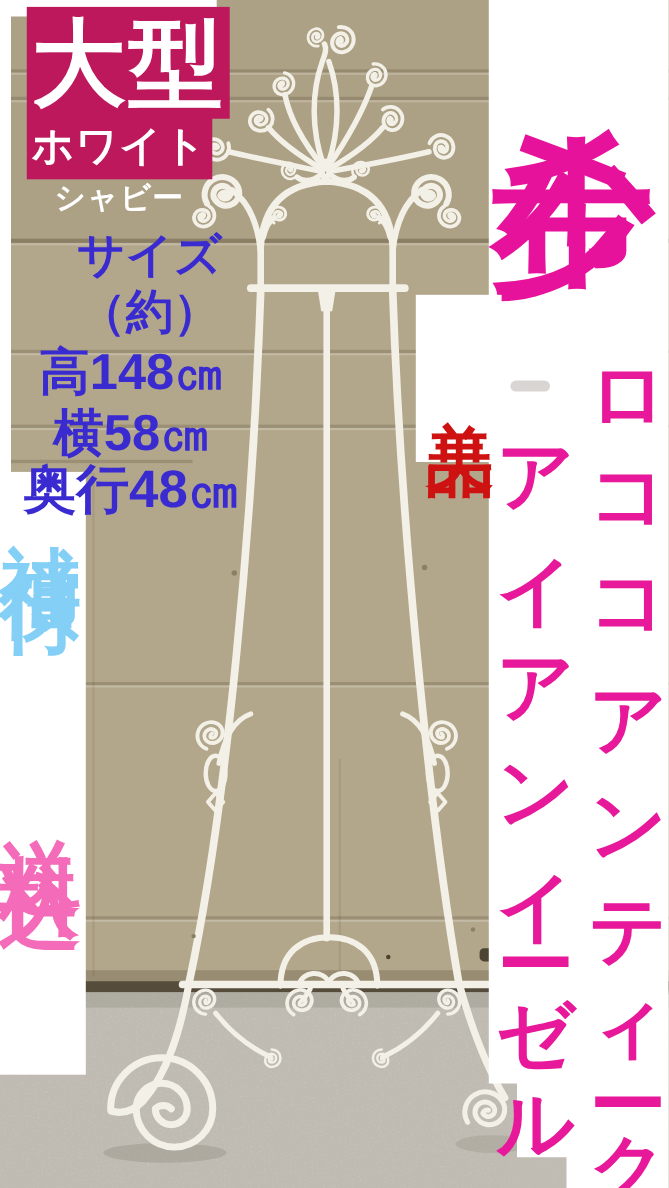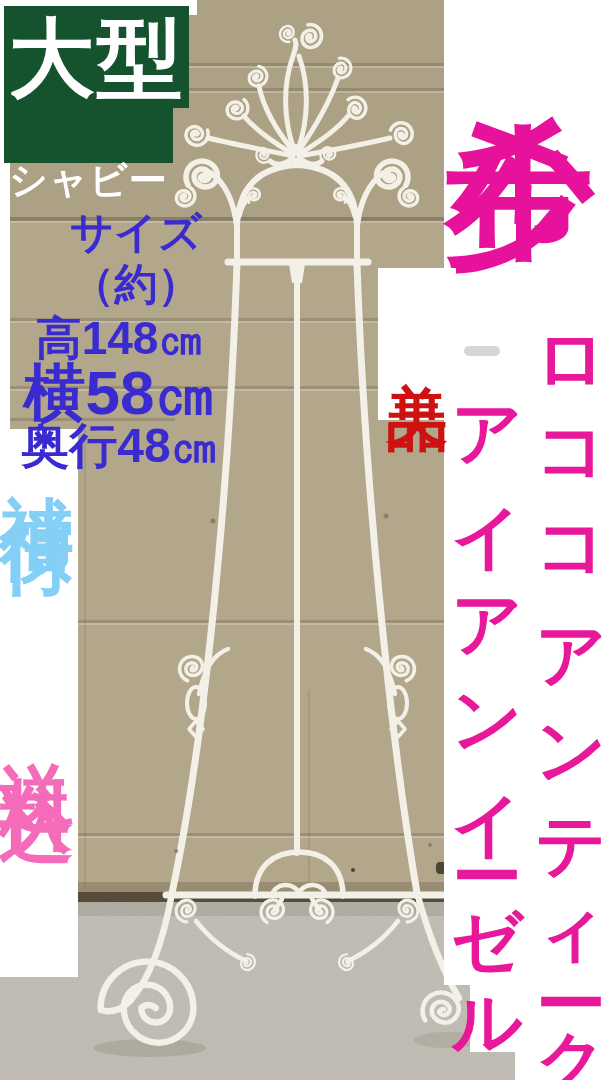--- a/index.html
+++ b/index.html
@@ -24,34 +24,34 @@
   .col-inner{left:452px;top:360px;width:72px;font-size:70px;letter-spacing:16px;color:#e7189a;line-height:72px;}
 
   
   .card-top{left:0;top:0;width:197px;height:15px;background:#fff;z-index:1;}
   .sliver{left:0;top:0;width:10px;height:430px;background:#fff;z-index:1;}
   .strip-left{left:0;top:429px;width:78px;height:548px;background:#fff;z-index:1;}
   .lv-top{left:0;top:434px;width:76px;font-size:74px;letter-spacing:16px;color:#84cff6;line-height:78px;}
   .lv-bottom{left:0;top:702px;width:76px;font-size:75px;letter-spacing:14px;color:#f46cb9;line-height:79px;}
 
   
-  .pinkbox{left:4px;top:6px;width:185px;height:157px;background:#14532d;z-index:2;
+  .pinkbox{left:24px;top:6px;width:185px;height:157px;background:#be185d;z-index:2;
     clip-path:polygon(0 0,185px 0,185px 102px,169px 102px,169px 198px,0 198px);}
   .pb-title{position:absolute;left:0;top:2px;width:185px;text-align:center;color:#fff;
     font-size:86px;font-weight:900;letter-spacing:2px;line-height:100px;}
   .pb-l2{position:absolute;left:0;top:104px;width:169px;text-align:center;color:#fff;
     font-size:38px;font-weight:900;line-height:46px;letter-spacing:1px;}
   .pb-l3{position:absolute;left:0;top:151px;width:169px;text-align:center;color:#fff;
-    font-size:38px;font-weight:900;line-height:46px;letter-spacing:1px;}
+    font-size:28px;font-weight:900;line-height:46px;letter-spacing:1px;}
 
   
   .sizeblock{left:0;top:206px;width:240px;z-index:2;color:#3a2bd1;font-weight:900;text-align:center;}
   .sz1{font-size:43px;line-height:52px;margin-left:32px;}
   .sz2{font-size:46px;line-height:56px;}
-  .sz3{font-size:62px;line-height:54px;}
+  .sz3{font-size:46px;line-height:54px;}
   .sz4{font-size:48px;line-height:52px;}
 
   
   .cond-box{left:378px;top:268px;width:78px;height:152px;background:#fff;z-index:3;
     display:flex;align-items:center;justify-content:center;}
   .cond-text{writing-mode:vertical-rl;font-size:62px;font-weight:900;letter-spacing:14px;
     color:#ce1212;line-height:64px;}
 </style>
 </head>
 <body>
@@ -199,20 +199,21 @@
 
   <div class="abs vtext rare">希少</div>
   <div class="abs vtext col-outer">ロココアンティーク</div>
   <div class="abs vtext col-inner">アイアンイーゼル</div>
 
   <div class="abs card-top"></div>
   <div class="abs sliver"></div>
 
   <div class="abs pinkbox">
     <div class="pb-title">大型</div>
+    <div class="pb-l2">ホワイト</div>
     <div class="pb-l3">シャビー</div>
   </div>
 
   <div class="abs sizeblock">
     <div class="sz1">サイズ（約）</div>
     <div class="sz2">高148㎝</div>
     <div class="sz3">横58㎝</div>
     <div class="sz4">奥行48㎝</div>
   </div>
 

